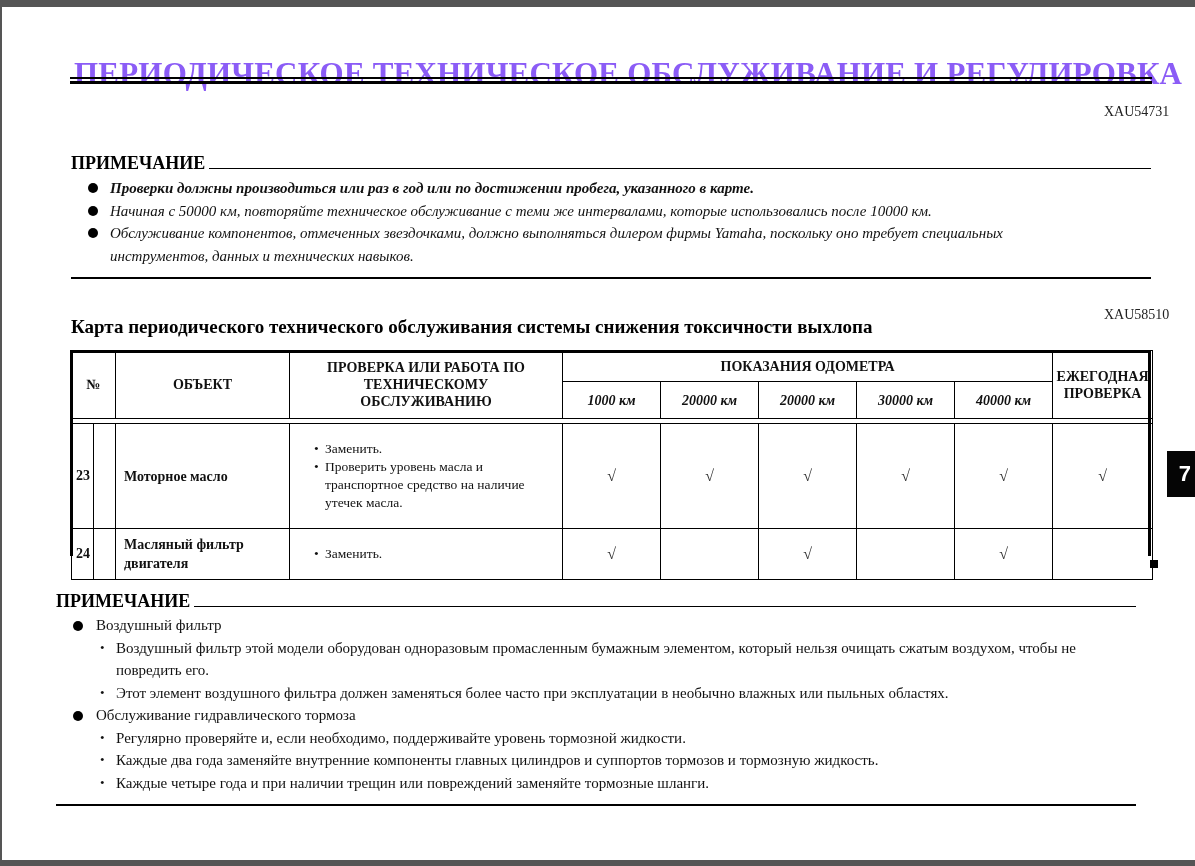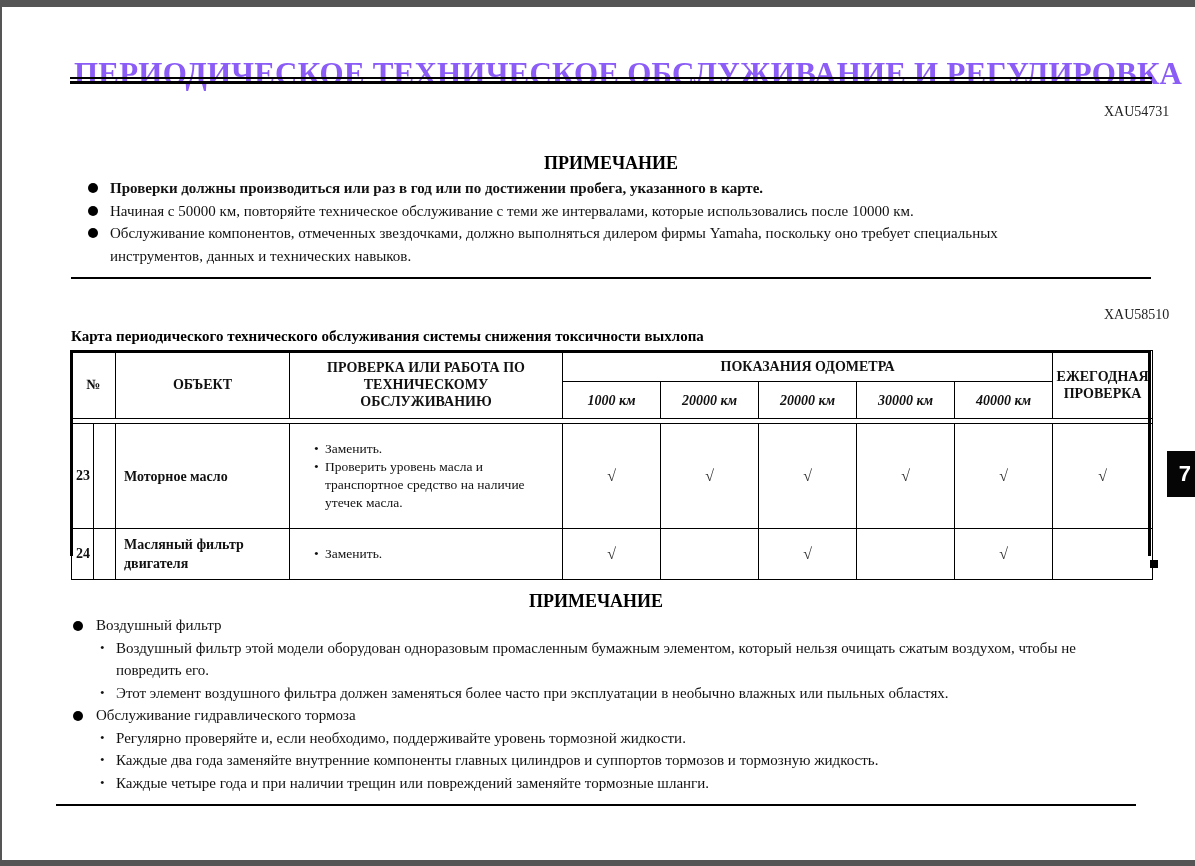--- a/index.html
+++ b/index.html
@@ -18,33 +18,33 @@
     font-size: 31px; font-weight: bold; letter-spacing: 0.2px;
     white-space: nowrap; color: #8b5cf6;
   }
   .title-rule-1 { position: absolute; left: 70px; top: 77px; width: 1082px; height: 2px; background: #000; }
   .title-rule-2 { position: absolute; left: 70px; top: 81px; width: 1082px; height: 3px; background: #000; }
 
   .code { position: absolute; font-size: 14px; color: #222; }
 
   .note-head {
     position: absolute; font-size: 18px; font-weight: bold; color: #000;
-    display: flex; align-items: center; flex-direction: column;
+    display: flex; align-items: flex-end;
   }
   .note-head .rule { flex: 1; border-bottom: 1.5px solid #000; margin-left: 4px; margin-bottom: 5px; }
 
-  .note-list { position: absolute; margin: 0; padding: 0; list-style: none; font-size: 15px; line-height: 22.5px; }
+  .note-list { position: absolute; margin: 0; padding: 0; list-style: none; font-size: 15px; line-height: 22.5px; font-style: italic; }
   .note-list li { position: relative; padding-left: 26px; }
   .note-list li .dot {
     position: absolute; left: 4px; top: 6px; width: 10px; height: 10px; border-radius: 50%; background: #000;
   }
   .note-list li.bold { font-weight: bold; }
   .hr { position: absolute; height: 1.5px; background: #000; }
 
-  .section-title { position: absolute; left: 71px; top: 316px; font-size: 15px; font-weight: bold; color: #000; white-space: nowrap; margin-top: 12px; }
+  .section-title { position: absolute; left: 71px; top: 316px; font-size: 19px; font-weight: bold; color: #000; white-space: nowrap; }
 
   table.chart {
     position: absolute; left: 71px; top: 350px; width: 1081px;
     border-collapse: collapse; table-layout: fixed;
     font-size: 14px;
   }
   table.chart th, table.chart td { border: 1px solid #000; padding: 0; text-align: center; vertical-align: middle; }
   table.chart thead th { font-weight: bold; font-size: 14px; line-height: 17px; }
   table.chart thead .odo-sub th { font-weight: bold; height: 36px; font-style: italic; }
   table.chart .sep td { height: 4px; border-left: 1px solid #000; border-right: 1px solid #000; }

